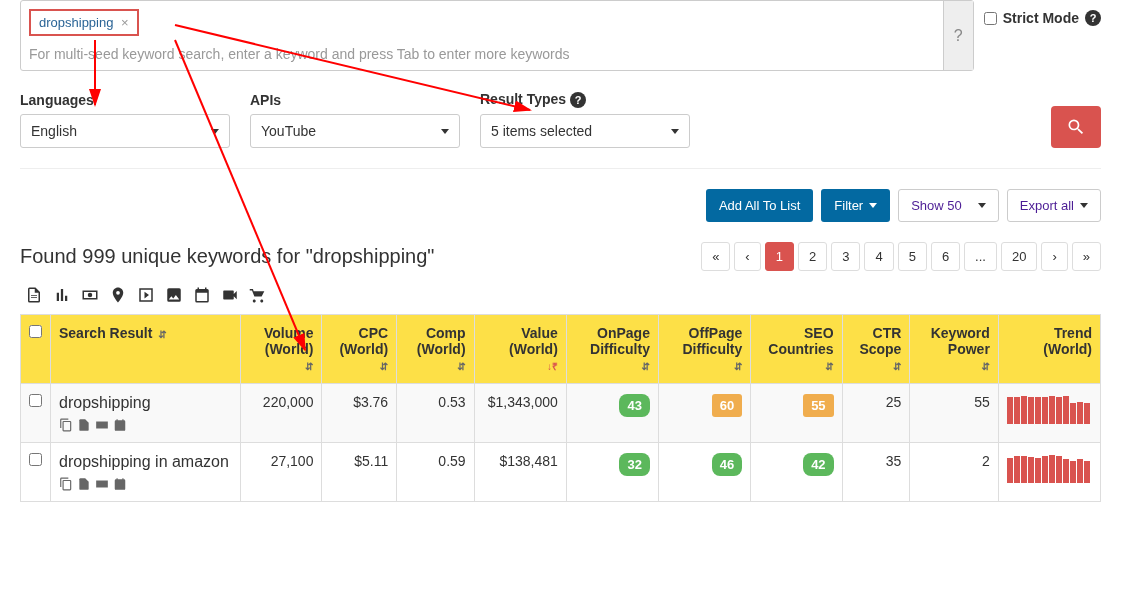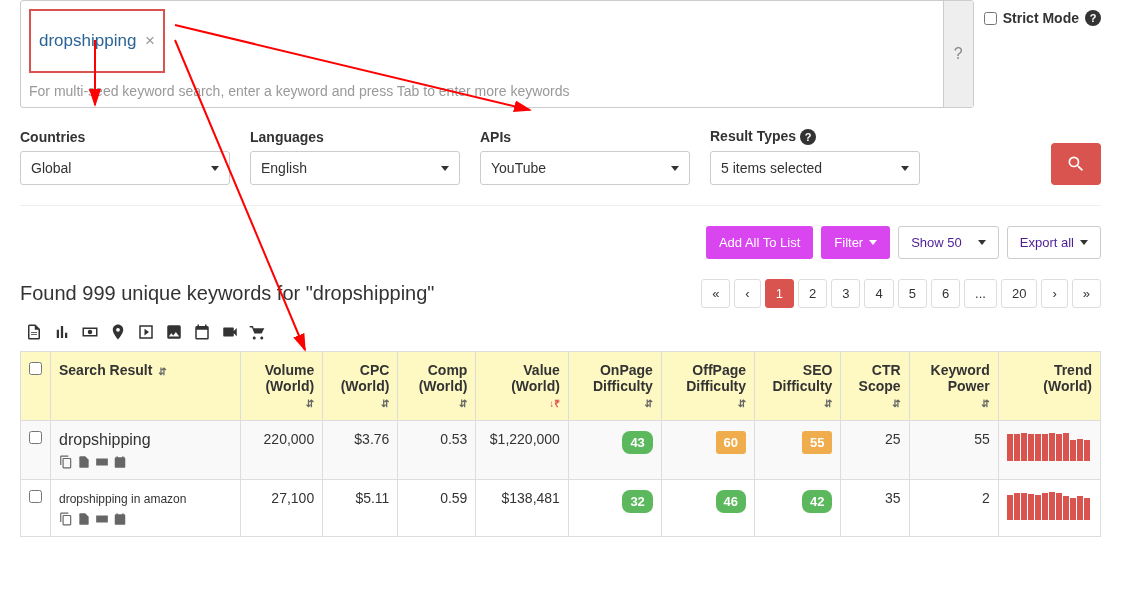--- a/index.html
+++ b/index.html
@@ -1,55 +1,55 @@
 <!DOCTYPE html>
 <html><head>
 <meta charset="utf-8">
 <style>
 * { box-sizing: border-box; margin: 0; padding: 0; }
 body { font-family: Arial, Helvetica, sans-serif; font-size: 14px; color: #333; background: #fff; width: 1121px; padding: 0 20px; }
 
 .search-row { display: flex; gap: 10px; align-items: flex-start; margin-bottom: 20px; }
 .search-box { flex: 1; border: 1px solid #ccc; border-radius: 3px; display: flex; }
 .search-inner { flex: 1; padding: 8px; }
-.tag { display: inline-block; background: #fff; border: 2px solid #d9534f; color: #2a6496; padding: 20px 8px; font-size: 17px; text-align: right; }
+.tag { display: inline-block; background: #fff; border: 2px solid #d9534f; color: #2a6496; padding: 4px 8px; font-size: 13px; text-align: right; }
 .tag .x { color: #999; margin-left: 4px; cursor: pointer; }
 .search-placeholder { color: #999; margin-top: 10px; font-size: 14px; }
 .qmark-box { width: 30px; background: #eee; border-left: 1px solid #ccc; display: flex; align-items: center; justify-content: center; color: #888; font-size: 16px; cursor: pointer; }
 .strict { display: flex; align-items: center; gap: 6px; padding-top: 10px; font-weight: bold; }
 .help-icon { display: inline-flex; width: 16px; height: 16px; border-radius: 50%; background: #333; color: #fff; font-size: 11px; align-items: center; justify-content: center; }
 
 .filters-row { display: flex; gap: 20px; align-items: flex-end; margin-bottom: 20px; }
 .filter-col label { font-weight: bold; display: block; margin-bottom: 6px; }
 .select { border: 1px solid #ccc; border-radius: 3px; padding: 8px 10px; display: flex; justify-content: space-between; align-items: center; cursor: pointer; background: #fff; }
 .caret { width: 0; height: 0; border-left: 4px solid transparent; border-right: 4px solid transparent; border-top: 5px solid #333; }
 .big-search { background: #d9534f; color: #fff; border: none; border-radius: 4px; width: 50px; height: 42px; display: flex; align-items: center; justify-content: center; cursor: pointer; }
 .big-search svg { width: 20px; height: 20px; fill: #fff; }
 
 hr { border: none; border-top: 1px solid #eee; margin: 20px 0; }
 
 .toolbar { display: flex; justify-content: flex-end; gap: 8px; margin-bottom: 20px; flex-wrap: wrap; }
 .btn { padding: 8px 12px; border-radius: 3px; font-size: 13px; cursor: pointer; border: 1px solid transparent; display: inline-flex; align-items: center; gap: 6px; }
-.btn-red { background: #d946ef; color: #fff; }
+.btn-red { background: #0369a1; color: #fff; }
 .btn-outline { background: #fff; border: 1px solid #ccc; color: #4c1d95; }
 .badge-count { background: #fff; color: #d9534f; border-radius: 10px; padding: 1px 7px; font-size: 11px; font-weight: bold; }
 .caret-w { border-top-color: #fff; }
 
 .results-header { display: flex; justify-content: space-between; align-items: center; margin-bottom: 15px; }
 .found-text { font-size: 20px; color: #333; }
 .pagination { display: flex; gap: 4px; }
 .page { border: 1px solid #ddd; padding: 6px 10px; border-radius: 3px; cursor: pointer; font-size: 13px; background: #fff; }
 .page.active { background: #d9534f; color: #fff; border-color: #d9534f; }
 
 .icon-row { display: flex; gap: 10px; margin-bottom: 10px; padding-left: 5px; }
 .icon-row svg { width: 18px; height: 18px; fill: #333; cursor: pointer; }
 
 table { width: 100%; border-collapse: collapse; border: 1px solid #ddd; }
 th, td { border: 1px solid #ddd; padding: 10px 8px; text-align: right; vertical-align: top; font-size: 14px; }
-th { background: #fef9c3; font-weight: bold; }
+th { background: #fde047; font-weight: bold; }
 th:first-child, td:first-child { text-align: center; width: 30px; }
 th:nth-child(2), td:nth-child(2) { text-align: left; width: 190px; }
 .sort-icon { font-size: 10px; color: #666; display: inline-block; margin-left: 2px; }
 .sort-active { color: #d9534f; }
 .diff-badge { display: inline-block; padding: 4px 8px; border-radius: 3px; color: #fff; font-size: 13px; font-weight: bold; min-width: 30px; text-align: center; }
 .diff-green { background: #5cb85c; border-radius: 8px; }
 .diff-orange { background: #f0ad4e; margin-left: 16px; }
 .row-icons { display: flex; gap: 4px; margin-top: 6px; }
 .row-icons svg { width: 14px; height: 14px; fill: #666; }
 .trend-bars { display: flex; align-items: flex-end; gap: 1px; height: 30px; }
@@ -76,27 +76,20 @@
     <div class="qmark-box">?</div>
   </div>
   <div class="strict">
     <input type="checkbox" style="">
     <span>Strict Mode</span>
     <span class="help-icon">?</span>
   </div>
 </div>
 
 <div class="filters-row">
-  <div class="filter-col" style="width:210px">
-    <label>Countries</label>
-    <div class="select">
-      <span>Global</span>
-      <span class="caret"></span>
-    </div>
-  </div>
   <div class="filter-col" style="width:210px">
     <label>Languages</label>
     <div class="select">
       <span>English</span>
       <span class="caret"></span>
     </div>
   </div>
   <div class="filter-col" style="width:210px">
     <label>APIs</label>
     <div class="select">
@@ -195,21 +188,21 @@
   <thead>
     <tr>
       <th><input type="checkbox" style=""></th>
       <th><span>Search Result</span> <span class="sort-icon">⇵</span></th>
       <th><span>Volume (World)</span><br><span class="sort-icon">⇵</span></th>
       <th><span>CPC (World)</span><br><span class="sort-icon">⇵</span></th>
       <th><span>Comp (World)</span><br><span class="sort-icon">⇵</span></th>
       <th><span>Value (World)</span><br><span class="sort-icon sort-active">↓₹</span></th>
       <th><span>OnPage Difficulty</span><br><span class="sort-icon">⇵</span></th>
       <th><span>OffPage Difficulty</span><br><span class="sort-icon">⇵</span></th>
-      <th><span>SEO Difficulty</span><br><span class="sort-icon">⇵</span></th>
+      <th><span>SEO Countries</span><br><span class="sort-icon">⇵</span></th>
       <th><span>CTR Scope</span><br><span class="sort-icon">⇵</span></th>
       <th><span>Keyword Power</span><br><span class="sort-icon">⇵</span></th>
       <th><span>Trend (World)</span></th>
     </tr>
   </thead>
   <tbody id="tbody">
         <tr>
     <td><input type="checkbox" style=""></td>
     <td>
       <span style="font-size:16px">dropshipping</span>
@@ -224,21 +217,21 @@
                 <path d="M2 6h20v12H2z"></path>
               </svg>
         <svg viewBox="0 0 24 24">
                 <path d="M19 4h-1V2h-2v2H8V2H6v2H5a2 2 0 00-2 2v14a2 2 0 002 2h14a2 2 0 002-2V6a2 2 0 00-2-2z"></path>
               </svg>
       </div>
     </td>
     <td>220,000</td>
     <td>$3.76</td>
     <td>0.53</td>
-    <td>$1,220,000</td>
+    <td>$1,343,000</td>
     <td><span class="diff-badge diff-green">43</span></td>
     <td><span class="diff-badge diff-orange">60</span></td>
     <td><span class="diff-badge diff-orange">55</span></td>
     <td>25</td>
     <td>55</td>
     <td>
             <div class="trend-bars">
               <span style="height:27px"></span>
               <span style="height:27px"></span>
               <span style="height:27.599999999999998px"></span>
@@ -250,21 +243,21 @@
               <span style="height:28.5px"></span>
               <span style="height:21px"></span>
               <span style="height:22.5px"></span>
               <span style="height:21px"></span>
             </div>
           </td>
   </tr>
         <tr>
     <td><input type="checkbox" style=""></td>
     <td>
-      <span style="font-size:12px">dropshipping in amazon</span>
+      <span style="font-size:16px">dropshipping in amazon</span>
       <div class="row-icons">
         <svg viewBox="0 0 24 24">
                 <path d="M16 1H4a2 2 0 00-2 2v14h2V3h12V1zm3 4H8a2 2 0 00-2 2v14a2 2 0 002 2h11a2 2 0 002-2V7a2 2 0 00-2-2zm0 16H8V7h11v14z"></path>
               </svg>
         <svg viewBox="0 0 24 24">
                 <path d="M14 2H6a2 2 0 00-2 2v16a2 2 0 002 2h12a2 2 0 002-2V8l-6-6z"></path>
               </svg>
         <svg viewBox="0 0 24 24">
                 <path d="M2 6h20v12H2z"></path>
               </svg>

